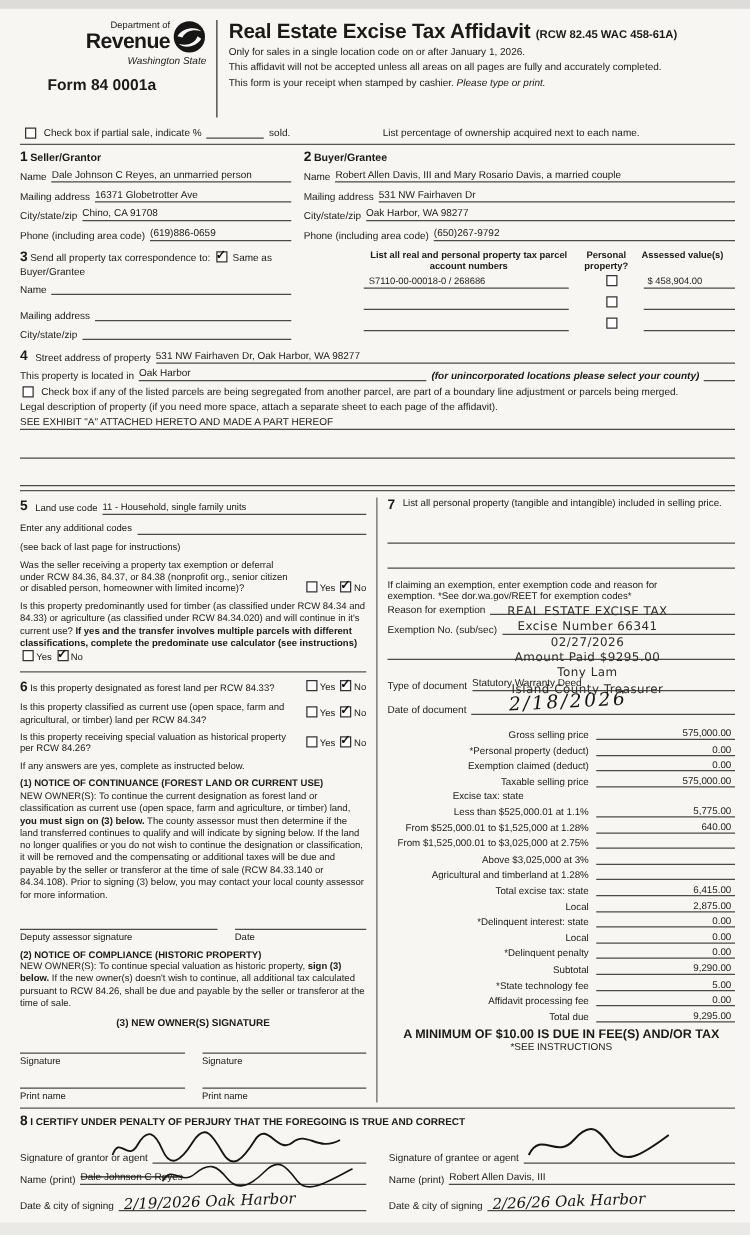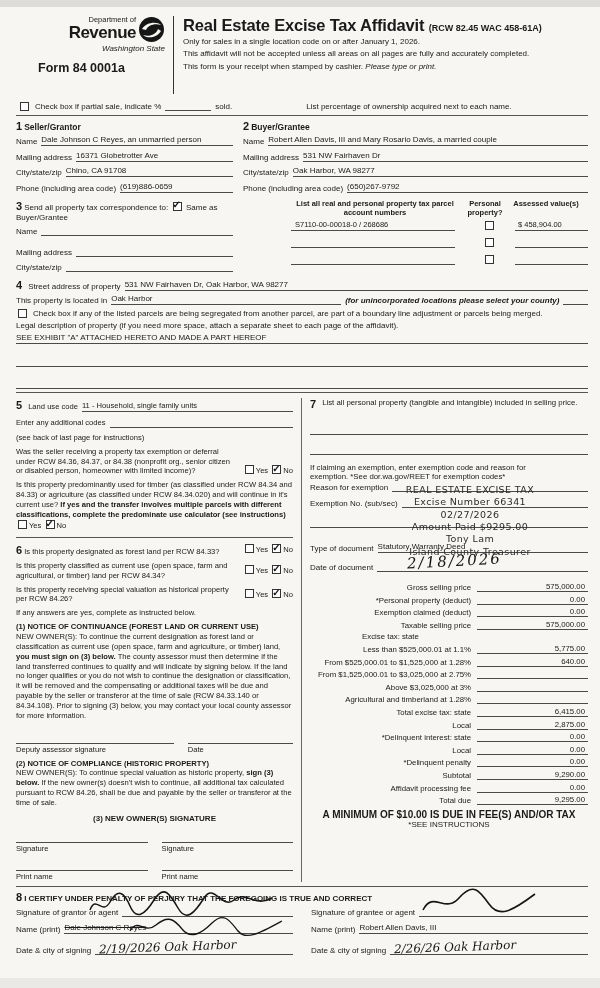--- a/index.html
+++ b/index.html
@@ -35,21 +35,21 @@
   .sechead{font-size:8.5px;font-weight:bold;margin-bottom:3px;}
   
   .cols2{display:flex;min-height:150px;}
   .c2l{width:286px;box-sizing:border-box;padding-right:10px;}
   .c2r{flex:1;}
   .ptbl{font-size:7.5px;margin-left:48px;}
   .pt-head{display:flex;font-weight:bold;text-align:center;margin-bottom:3px;line-height:1.2;}
   .pt-c1{width:168px;}
   .pt-c2{width:52px;}
   .pt-c3{width:70px;}
-  .pt-row{display:flex;align-items:flex-end;margin-bottom:6px;}
+  .pt-row{display:flex;align-items:center;margin-bottom:6px;}
   .pt-row .v1{width:160px;margin-right:8px;min-height:10px;padding-left:4px;}
   .pt-row .v2{width:52px;text-align:center;}
   .pt-row .v3{width:70px;min-height:10px;padding-left:3px;}
   
   .s4{min-height:92px;font-size:8px;margin-top:2px;}
   .s4 .frow{margin-bottom:3.5px;}
   .county{font-size:8px;font-weight:bold;font-style:italic;white-space:nowrap;}
   
   .cols{display:flex;min-height:452px;border-top:1px solid #555;padding-top:5px;}
   .cl{width:286px;box-sizing:border-box;padding-right:8px;border-right:1px solid #666;font-size:7.6px;line-height:1.3;}
@@ -66,21 +66,21 @@
   
   .taxrow{display:flex;justify-content:flex-end;align-items:flex-end;margin-bottom:2.6px;}
   .taxlab{text-align:center;white-space:nowrap;}
   .taxval{width:108px;margin-left:6px;text-align:right;min-height:9px;padding-right:3px;}
   .taxval.noline{border-bottom:none;}
   .stamp{position:absolute;left:58px;top:86px;width:220px;text-align:center;font-family:"DejaVu Sans",sans-serif;font-size:9.5px;line-height:1.3;color:#2d2d2d;letter-spacing:.4px;z-index:3;}
   .hw{font-family:"DejaVu Serif",serif;font-style:italic;color:#141414;display:inline-block;}
   .docdate-hw{position:absolute;font-size:15px;transform:rotate(-3deg);top:-9px;left:30px;letter-spacing:2px;}
   
   .s8{border-top:1px solid #555;margin-top:4px;padding-top:4px;min-height:86px;font-size:8px;}
-  .s8grid{display:flex;gap:18px;margin-top:3px;}
+  .s8grid{display:flex;gap:18px;margin-top:17px;}
   .s8col{flex:1;}
   .s8col .frow{margin-bottom:6px;position:relative;}
   .scrawl{position:absolute;pointer-events:none;}
   .strike{text-decoration:line-through;}
 </style>
 </head>
 <body>
 
 <div class="page">
   <div class="scanband-top"></div>
@@ -447,20 +447,24 @@
           </div>
         <div class="taxrow">
             <span class="taxlab">*Delinquent penalty</span>
             <span class="taxval ul">0.00</span>
           </div>
         <div class="taxrow">
             <span class="taxlab">Subtotal</span>
             <span class="taxval ul">9,290.00</span>
           </div>
         <div class="taxrow">
+            <span class="taxlab">*State technology fee</span>
+            <span class="taxval ul">5.00</span>
+          </div>
+        <div class="taxrow">
             <span class="taxlab">Affidavit processing fee</span>
             <span class="taxval ul">0.00</span>
           </div>
         <div class="taxrow">
             <span class="taxlab">Total due</span>
             <span class="taxval ul">9,295.00</span>
           </div>
       </div>
 
       <div class="b ctr" style="margin-top:4px;font-size:10px;">A MINIMUM OF $10.00 IS DUE IN FEE(S) AND/OR TAX</div>

